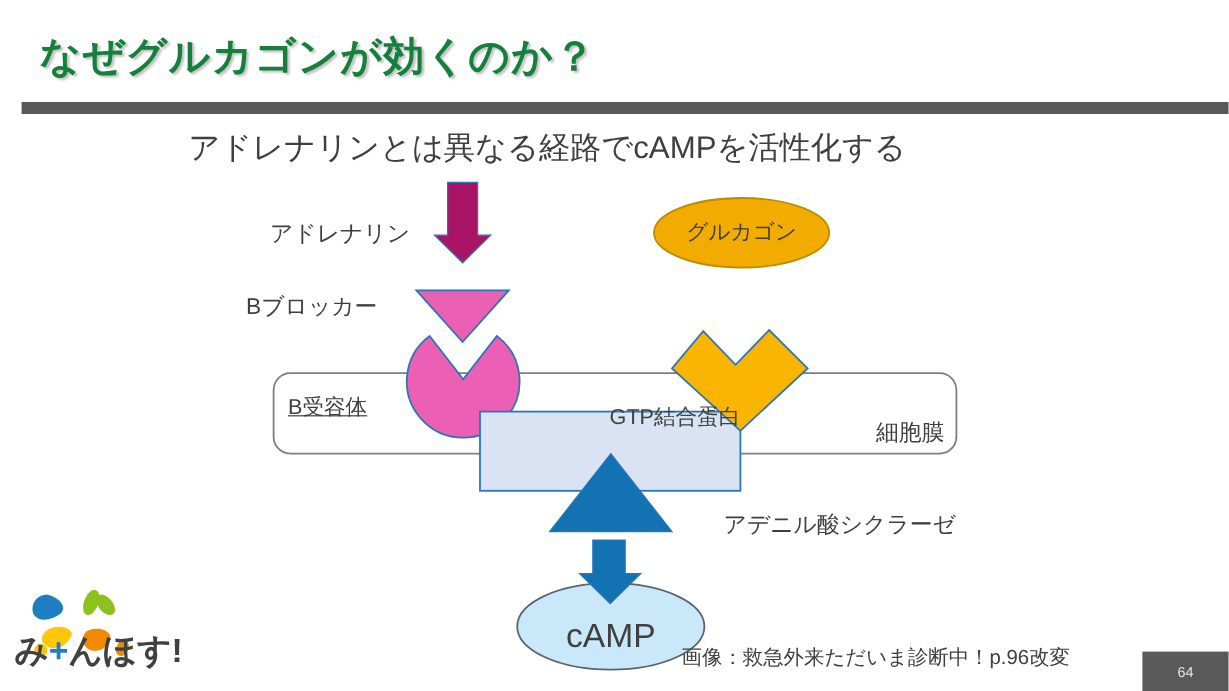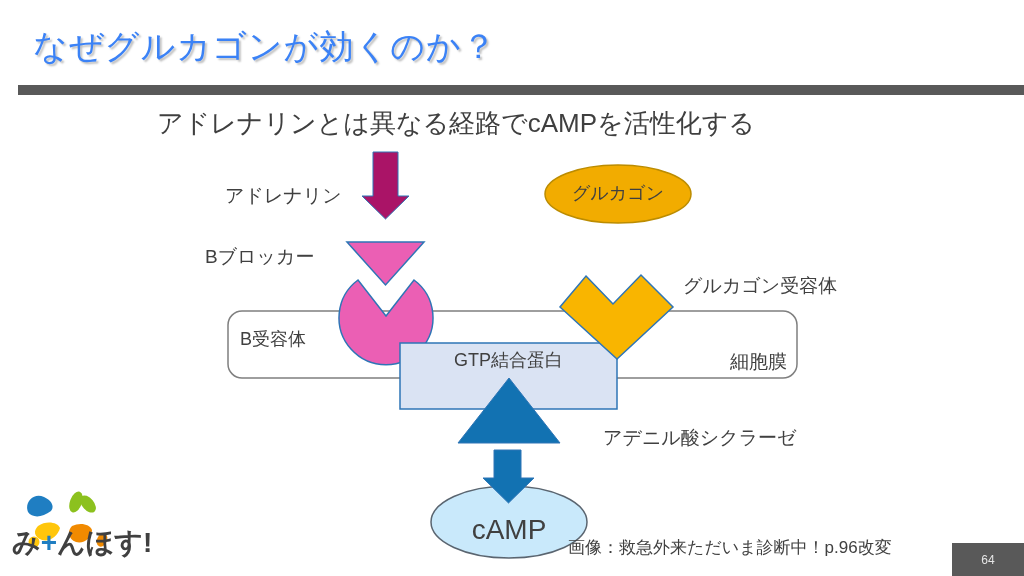--- a/index.html
+++ b/index.html
@@ -2,33 +2,33 @@
 <html><head>
 <meta charset="utf-8">
 <style>
   html,body{margin:0;padding:0;background:#fff;}
   .slide{
     position:relative;width:1024px;height:576px;background:#ffffff;
     overflow:hidden;font-family:"Liberation Sans","DejaVu Sans",sans-serif;color:#404040;
   }
   .abs{position:absolute;}
   .title{
-    left:33px;top:24px;font-size:34px;font-weight:normal;color:#3b82f6;
+    left:33px;top:24px;font-size:34px;font-weight:bold;color:#15803d;
     letter-spacing:1px;text-shadow:2px 2px 2px rgba(0,0,0,0.25);white-space:nowrap;
   }
   .title-bar{left:18px;top:85px;width:1006px;height:10px;background:#595959;}
   .subtitle{left:157px;top:106px;font-size:26px;color:#3f3f3f;white-space:nowrap;}
   .lbl{font-size:19px;color:#404040;white-space:nowrap;line-height:1.1;}
   .lbl-adrenaline{left:225px;top:186px;}
   .lbl-bblocker{left:205px;top:247px;}
-  .lbl-breceptor{left:240px;top:330px;font-size:18px;}
+  .lbl-breceptor{left:240px;top:330px;font-size:18px;text-decoration:underline;}
   .lbl-glucagon{left:545px;top:184px;width:146px;text-align:center;font-size:18px;}
   .lbl-glucagon-receptor{left:683px;top:276px;}
   .lbl-membrane{left:730px;top:352px;text-align:right;}
-  .lbl-gtp{left:400px;top:351px;width:217px;text-align:center;font-size:18px;}
+  .lbl-gtp{left:400px;top:338px;width:217px;text-align:right;font-size:18px;}
   .lbl-adenylate{left:575px;top:428px;margin-left:28px;}
   .lbl-camp{left:433px;top:515px;width:152px;text-align:center;font-size:28px;}
   .caption{left:568px;top:536px;font-size:17px;color:#404040;white-space:nowrap;}
   .page-box{
     right:0;bottom:0;width:72px;height:33px;background:#595959;
     display:flex;align-items:center;justify-content:center;
   }
   .page-num{font-size:12px;color:#e5e5e5;}
   svg.canvas{position:absolute;left:0;top:0;}
   .logo{left:14px;top:486px;width:120px;height:90px;}
@@ -64,21 +64,20 @@
 
     <ellipse cx="509" cy="522" rx="78" ry="36" fill="#C9E9FB" stroke="#5a6570" stroke-width="1.5"></ellipse>
 
     <path d="M494,450 H521 V478 H534 L508.5,503 L483,478 H494 Z" fill="#1272B2" stroke="#2E75B6" stroke-width="1"></path>
   </svg>
 
   <div class="abs lbl lbl-adrenaline">アドレナリン</div>
   <div class="abs lbl lbl-bblocker">Bブロッカー</div>
   <div class="abs lbl lbl-breceptor">B受容体</div>
   <div class="abs lbl lbl-glucagon">グルカゴン</div>
-  <div class="abs lbl lbl-glucagon-receptor">グルカゴン受容体</div>
   <div class="abs lbl lbl-membrane">細胞膜</div>
   <div class="abs lbl lbl-gtp">GTP結合蛋白</div>
   <div class="abs lbl lbl-adenylate">アデニル酸シクラーゼ</div>
   <div class="abs lbl lbl-camp">cAMP</div>
 
   <div class="abs caption">画像：救急外来ただいま診断中！p.96改変</div>
 
   <div class="abs page-box">
     <span class="page-num">64</span>
   </div>

